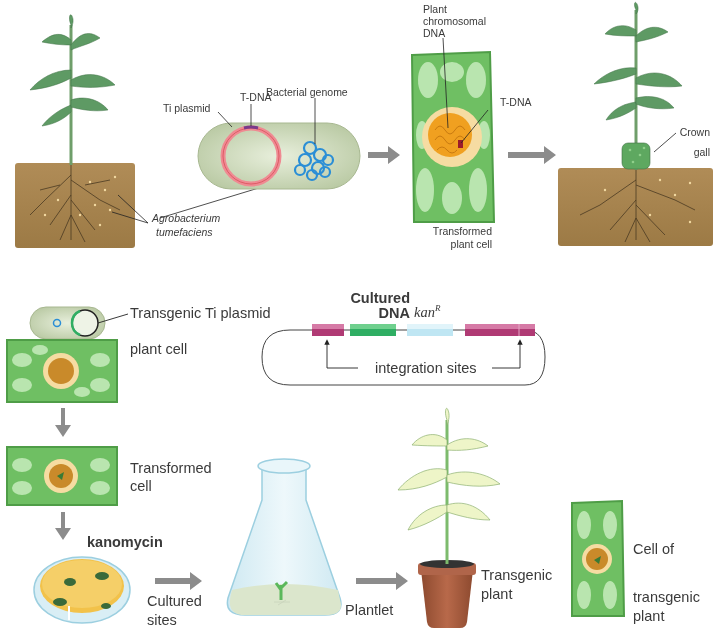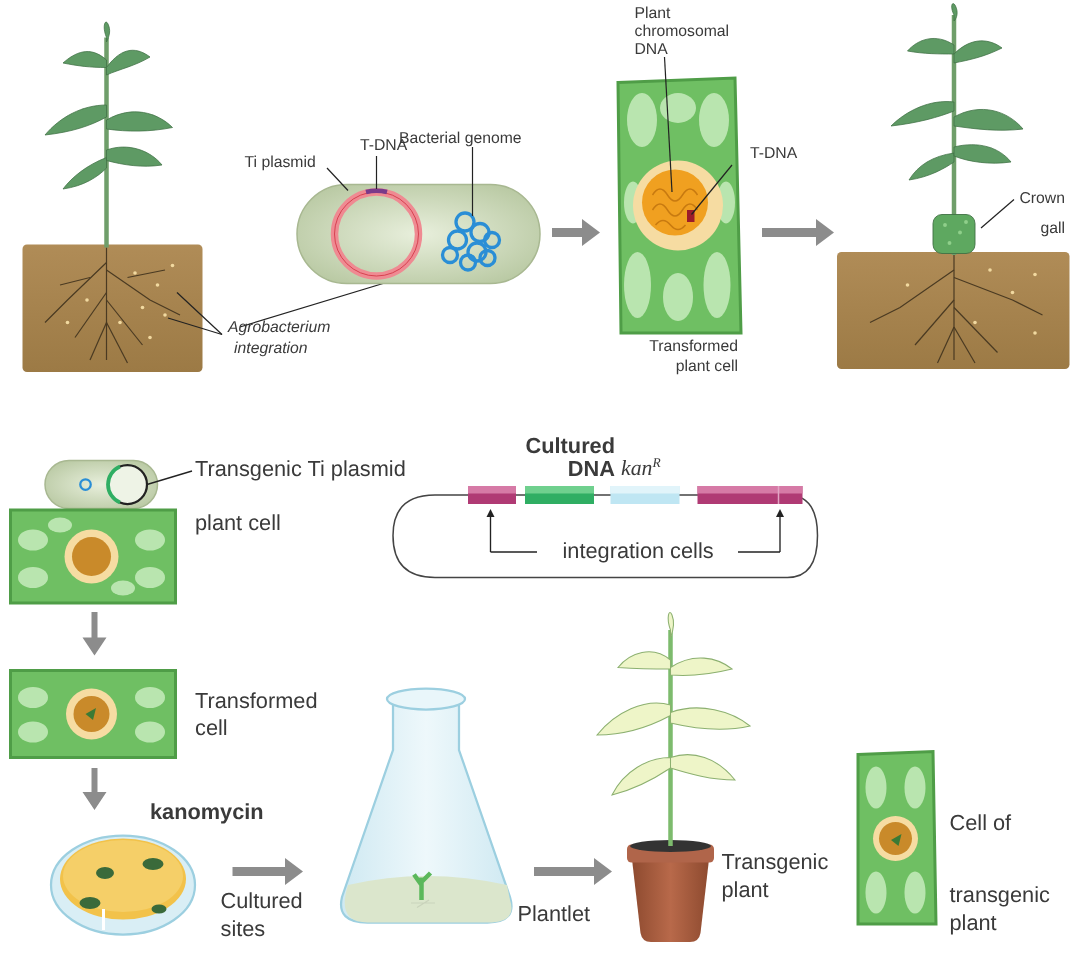--- a/index.html
+++ b/index.html
@@ -279,41 +279,41 @@
     <circle cx="597" cy="559" r="15" fill="#f6dca2"></circle>
     <circle cx="597" cy="559" r="11" fill="#c98a2a"></circle>
     <path d="M594,560 L601,556 L599,564z" fill="#3a7a35"></path>
   </g>
 </svg>
 
 <div class="lbl sm" style="left:163px;top:102px;">Ti plasmid</div>
 <div class="lbl sm" style="left:240px;top:91px;">T-DNA</div>
 <div class="lbl sm" style="left:266px;top:86px;">Bacterial genome</div>
 <div class="lbl sm it" style="left:152px;top:212px;">Agrobacterium</div>
-<div class="lbl sm it" style="left:156px;top:226px;">integration</div>
+<div class="lbl sm it" style="left:156px;top:226px;">tumefaciens</div>
 
 <div class="lbl sm" style="left:423px;top:3px;">Plant</div>
 <div class="lbl sm" style="left:423px;top:15px;">chromosomal</div>
 <div class="lbl sm" style="left:423px;top:27px;">DNA</div>
 <div class="lbl sm" style="left:500px;top:96px;">T-DNA</div>
 <div class="lbl sm center" style="left:412px;top:225px;width:80px;">Transformed</div>
 <div class="lbl sm center" style="left:412px;top:238px;width:80px;">plant cell</div>
 <div class="lbl sm center" style="left:666px;top:126px;width:44px;">Crown</div>
 <div class="lbl sm center" style="left:666px;top:146px;width:44px;">gall</div>
 
 <div class="lbl md" style="left:130px;top:305px;">Transgenic Ti plasmid</div>
 <div class="lbl md" style="left:130px;top:341px;">plant cell</div>
 <div class="lbl md bold center" style="left:336px;top:290px;width:74px;">Cultured</div>
 <div class="lbl md bold center" style="left:336px;top:305px;width:74px;">DNA</div>
 <div class="lbl md it" style="left:414px;top:303px;font-family:Liberation Serif, serif;"><span>kan</span><sup style="font-size:9px;">R</sup></div>
-<div class="lbl md" style="left:375px;top:360px;">integration cells</div>
+<div class="lbl md" style="left:375px;top:360px;">integration sites</div>
 
 <div class="lbl md" style="left:130px;top:460px;">Transformed</div>
 <div class="lbl md" style="left:130px;top:478px;">cell</div>
-<div class="lbl md bold" style="left:100px;top:534px;text-align:center;">kanomycin</div>
+<div class="lbl md bold" style="left:87px;top:534px;text-align:center;">kanomycin</div>
 <div class="lbl md" style="left:147px;top:593px;">Cultured</div>
 <div class="lbl md" style="left:147px;top:612px;">sites</div>
 <div class="lbl md" style="left:345px;top:602px;">Plantlet</div>
 <div class="lbl md" style="left:481px;top:567px;">Transgenic</div>
 <div class="lbl md" style="left:481px;top:586px;">plant</div>
 <div class="lbl md" style="left:633px;top:541px;">Cell of</div>
 <div class="lbl md" style="left:633px;top:589px;">transgenic</div>
 <div class="lbl md" style="left:633px;top:608px;">plant</div>
 
 </body></html>

